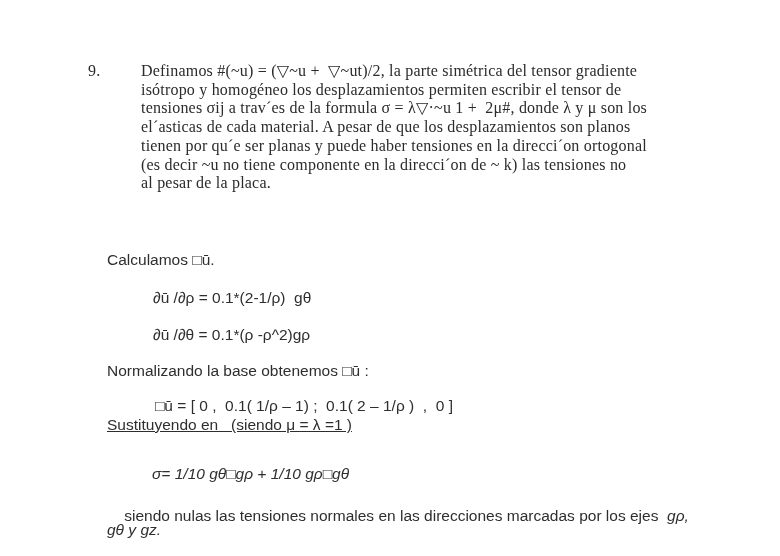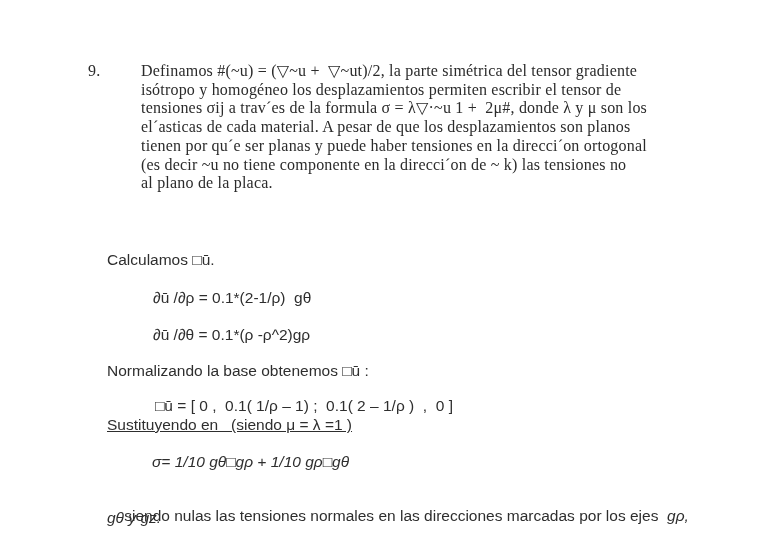--- a/index.html
+++ b/index.html
@@ -39,37 +39,37 @@
     margin-left: 35px;
   }
   
   .work-line {
     position: absolute;
     font-family: "Liberation Sans", "DejaVu Sans", sans-serif;
     font-size: 15.5px;
     color: #2e2e2e;
     white-space: pre;
   }
-  .italic { font-style: italic; }
+  .italic { font-style: italic; margin-top: 12px; }
 </style>
 </head>
 <body>
 
 <div class="page">
 
   <div class="problem">
     <div class="problem-number">9.</div>
     <div class="problem-text">
       <div class="pline">Definamos #(~u) = (▽~u +  ▽~ut)/2, la parte simétrica del tensor gradiente</div>
       <div class="pline">isótropo y homogéneo los desplazamientos permiten escribir el tensor de</div>
       <div class="pline">tensiones σij a trav´es de la formula σ = λ▽·~u 1 +  2μ#, donde λ y μ son los</div>
       <div class="pline">el´asticas de cada material. A pesar de que los desplazamientos son planos</div>
       <div class="pline">tienen por qu´e ser planas y puede haber tensiones en la direcci´on ortogonal</div>
       <div class="pline">(es decir ~u no tiene componente en la direcci´on de ~ k) las tensiones no</div>
-      <div class="pline">al plano de la placa.</div>
+      <div class="pline">al pesar de la placa.</div>
     </div>
   </div>
 
   <div class="work-line" style="left:107px; top:251px;">Calculamos □ū.</div>
 
   <div class="work-line" style="left:153px; top:289px;">∂ū /∂ρ = 0.1*(2-1/ρ)  gθ</div>
 
   <div class="work-line" style="left:153px; top:326px;">∂ū /∂θ = 0.1*(ρ -ρ^2)gρ</div>
 
   <div class="work-line" style="left:107px; top:362px;">Normalizando la base obtenemos □ū :</div>

